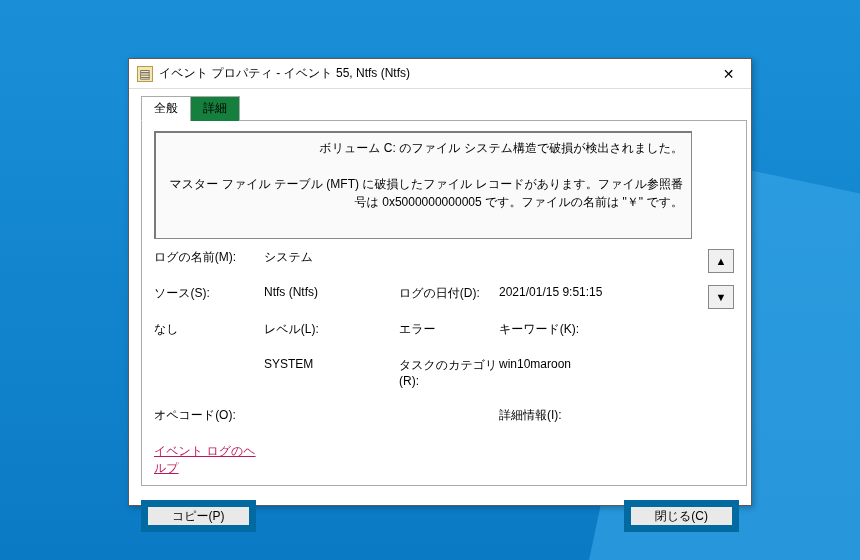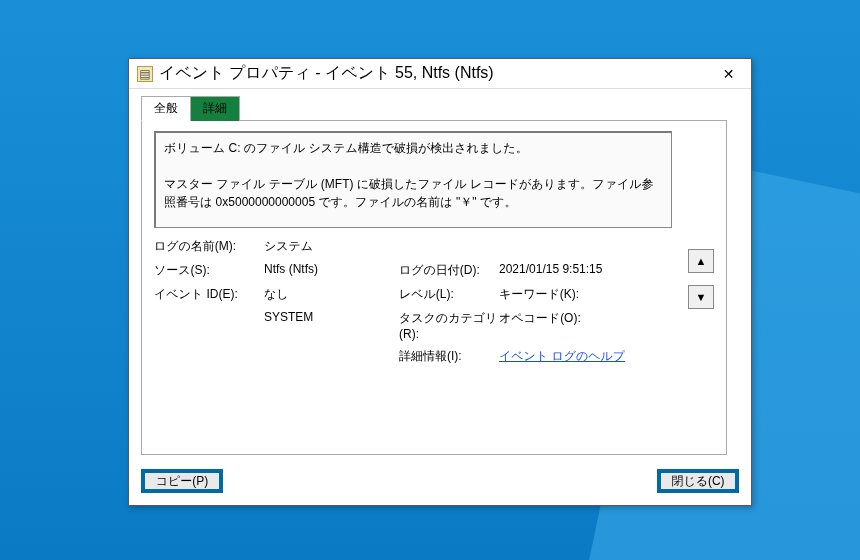--- a/index.html
+++ b/index.html
@@ -46,30 +46,30 @@
   }
   .title-icon {
     width: 16px; height: 16px;
     margin-right: 6px;
     display: inline-flex; align-items: center; justify-content: center;
     font-size: 12px;
     background: #f5e6b5;
     border: 1px solid #b89b4a;
     color: #555;
   }
-  .title-text { flex: 1; font-size: 16px; }
+  .title-text { flex: 1; font-size: 12px; }
   .close-btn {
     width: 45px; height: 29px;
     display: flex; align-items: center; justify-content: center;
     font-size: 14px;
     cursor: pointer;
   }
   .content {
     flex: 1;
-    padding: 6px 24px 4px 12px;
+    padding: 6px 4px 4px 12px;
     display: flex;
     flex-direction: column;
   }
   .tabs {
     display: flex;
     border-bottom: 1px solid #aaa;
     margin-bottom: 0;
   }
   .tab {
     padding: 3px 12px;
@@ -93,66 +93,67 @@
     display: flex;
     flex-direction: column;
     position: relative;
   }
   .desc-box {
     border: 1px solid #888;
     border-top: 2px solid #7a7a7a;
     border-left: 2px solid #7a7a7a;
     background: #fafafa;
     padding: 6px 8px;
-    height: 97px;
+    height: 108px;
     font-size: 12px;
     line-height: 1.5;
     margin-bottom: 10px;
     width: calc(100% - 42px);
+    text-align: right;
   }
   .nav-btns {
     position: absolute;
     right: 12px;
     top: 128px;
     display: flex;
     flex-direction: column;
     gap: 12px;
   }
   .nav-btn {
     width: 26px; height: 24px;
     border: 1px solid #888;
     background: #f0f0f0;
     display: flex; align-items: center; justify-content: center;
     cursor: pointer;
     font-size: 11px;
   }
   .grid {
     display: grid;
     grid-template-columns: 110px 135px 100px 1fr;
-    row-gap: 7px;
+    row-gap: 19px;
     font-size: 12px;
     width: calc(100% - 42px);
   }
   .grid .lbl { }
   .grid .val { }
   .grid .span2 { grid-column: span 2; }
-  .link { color: #1d4ed8; text-decoration: underline; cursor: pointer; }
+  .link { color: #be185d; text-decoration: underline; cursor: pointer; }
   .buttons {
     display: flex;
     justify-content: space-between;
     padding: 10px 12px 12px 12px;
   }
   .btn {
     min-width: 82px;
-    height: 24px;
-    border: 4px solid #0369a1;
+    height: 32px;
+    border: 7px solid #0369a1;
     background: #e9e9e9;
     font-size: 12px;
     cursor: pointer;
-    padding: 0 10px;
+    padding: 0 24px;
   }
 </style>
 </head>
 <body>
 
 <div class="desktop-shape"></div>
 
 <div class="window">
   <div class="titlebar">
     <span class="title-icon">▤</span>
@@ -181,29 +182,30 @@
       <div class="grid">
         <div class="lbl">ログの名前(M):</div>
         <div class="val">システム</div>
         <div class="span2"></div>
 
         <div class="lbl">ソース(S):</div>
         <div class="val">Ntfs (Ntfs)</div>
         <div class="lbl">ログの日付(D):</div>
         <div class="val">2021/01/15 9:51:15</div>
 
-        <div class="lbl">イベント ID(E):</div>
         <div class="val">なし</div>
 
         <div class="lbl">レベル(L):</div>
+        <div class="val">エラー</div>
         <div class="lbl">キーワード(K):</div>
         <div class="val"></div>
 
         <div class="val">SYSTEM</div>
         <div class="lbl">タスクのカテゴリ(R):</div>
+        <div class="val">win10maroon</div>
 
         <div class="lbl">オペコード(O):</div>
         <div class="span2"></div>
 
         <div class="lbl">詳細情報(I):</div>
         <div class="val"><span class="link">イベント ログのヘルプ</span></div>
         <div class="span2"></div>
       </div>
     </div>
   </div>

